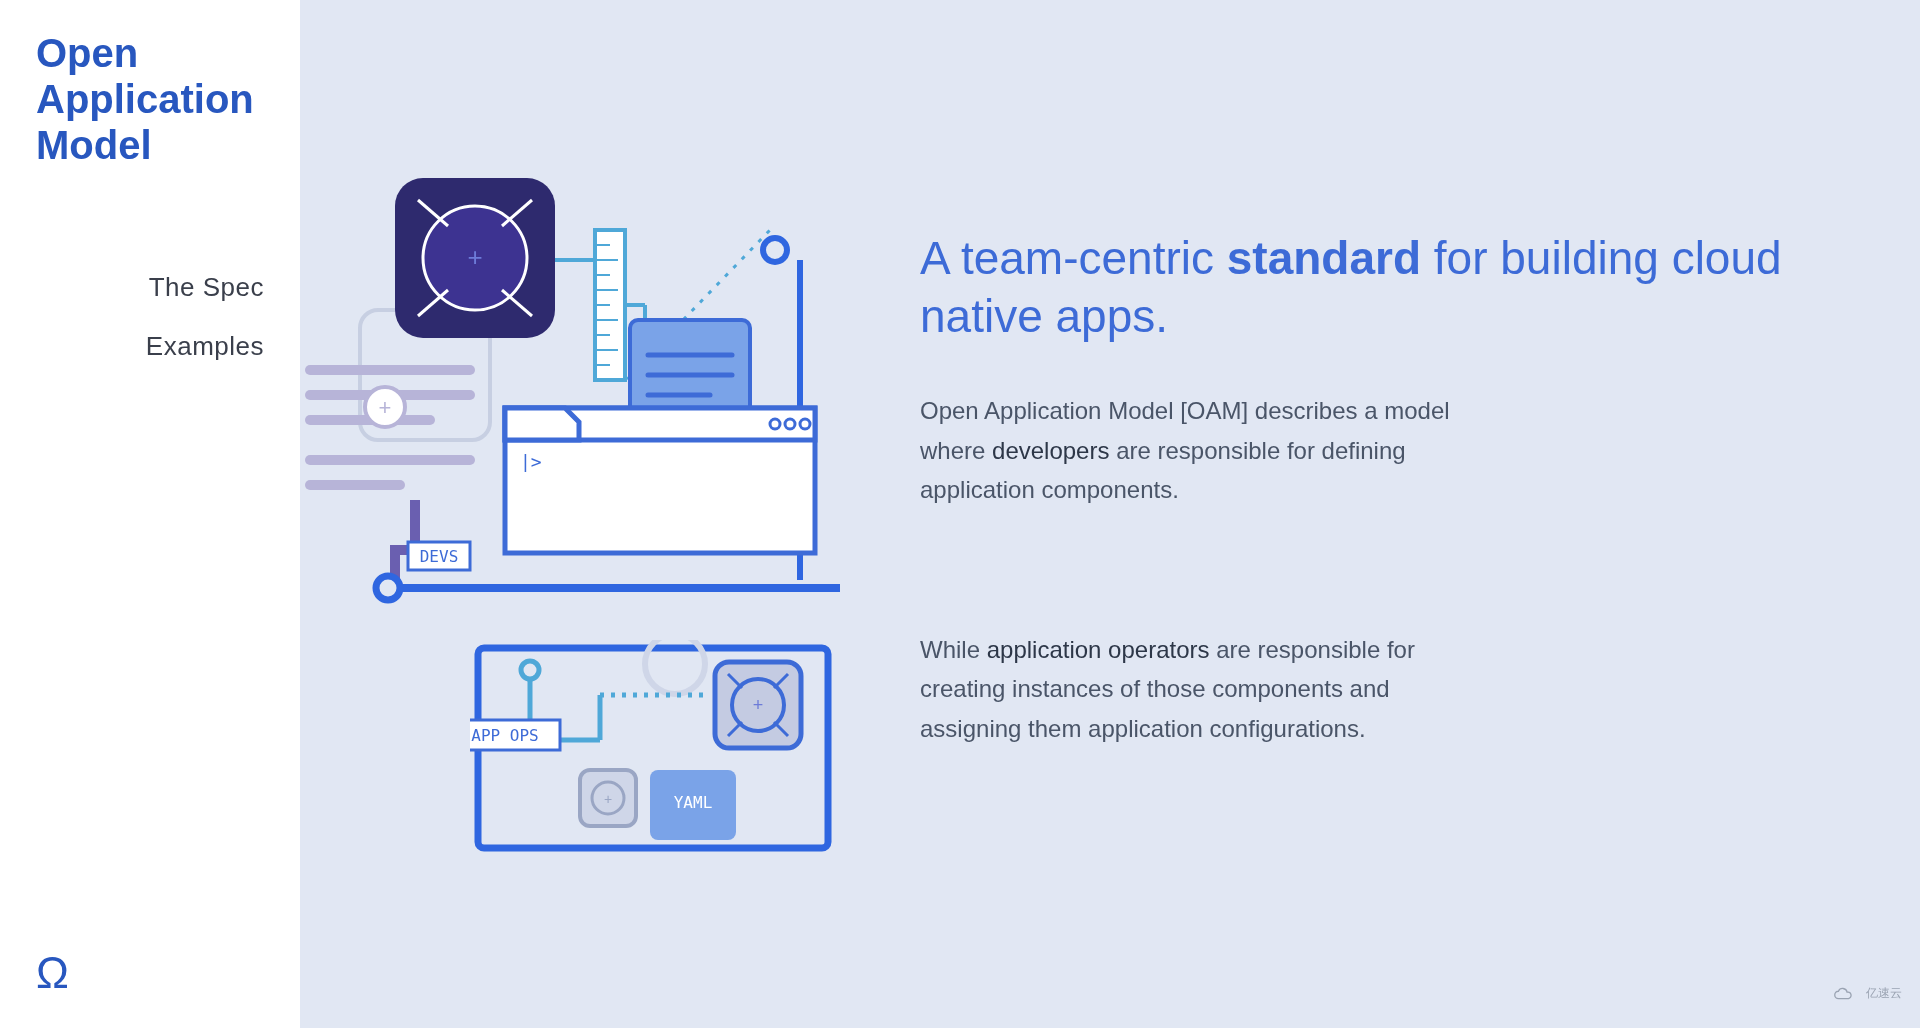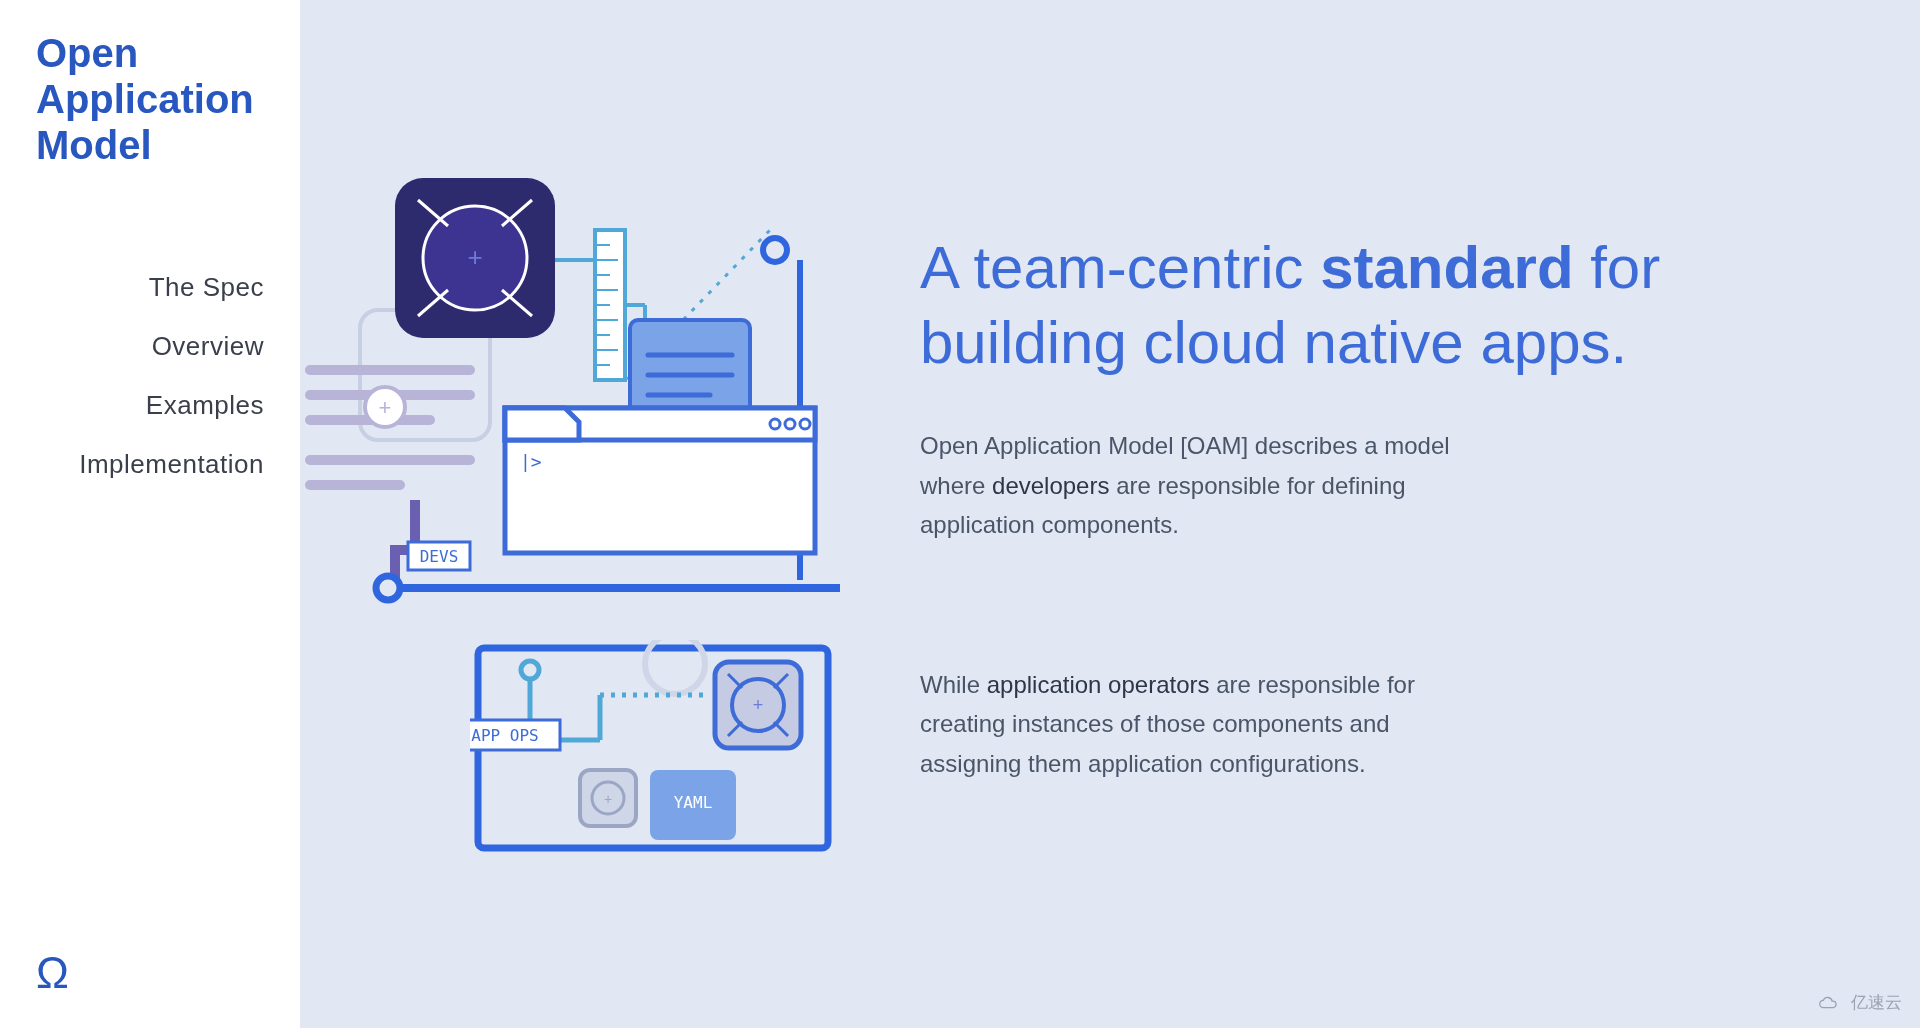--- a/index.html
+++ b/index.html
@@ -50,61 +50,59 @@
 .illus-col {
   width: 620px;
   position: relative;
   flex-shrink: 0;
 }
 .text-col {
   flex: 1;
   padding-top: 170px;
 }
 .headline {
-  font-size: 60px;
+  font-size: 46px;
   color: #3d6bd7;
   line-height: 1.25;
   font-weight: 400;
   margin-bottom: 46px;
 }
 .headline b { font-weight: 700; }
 .para {
   font-size: 24px;
   color: #4a5568;
   line-height: 1.65;
   margin-bottom: 120px;
   max-width: 560px;
 }
 .para b { font-weight: 400; color: #2d3748; }
 .watermark {
   position: absolute;
   right: 18px;
-  bottom: 14px;
-  font-size: 17px;
+  bottom: 26px;
+  font-size: 12px;
   color: #9aa3b2;
   display: flex;
   align-items: center;
   gap: 12px;
 }
 .watermark svg { width: 22px; height: 16px; }
 
 .devs-svg { position: absolute; top: 110px; left: 0; }
 
 .ops-svg { position: absolute; top: 580px; left: 170px; }
 </style>
 </head>
 <body>
 
 <aside class="sidebar">
   <h1 class="site-title">Open Application Model</h1>
   <ul class="nav-list">
     <li class="nav-item">The Spec</li>
-    <li class="nav-item">Overview</li>
     <li class="nav-item">Examples</li>
-    <li class="nav-item">Implementation</li>
   </ul>
   <div class="omega">Ω</div>
 </aside>
 
 <main class="main">
 
   <div class="illus-col">
 
     <svg class="devs-svg" width="620" height="460" viewBox="0 0 620 460">
 

